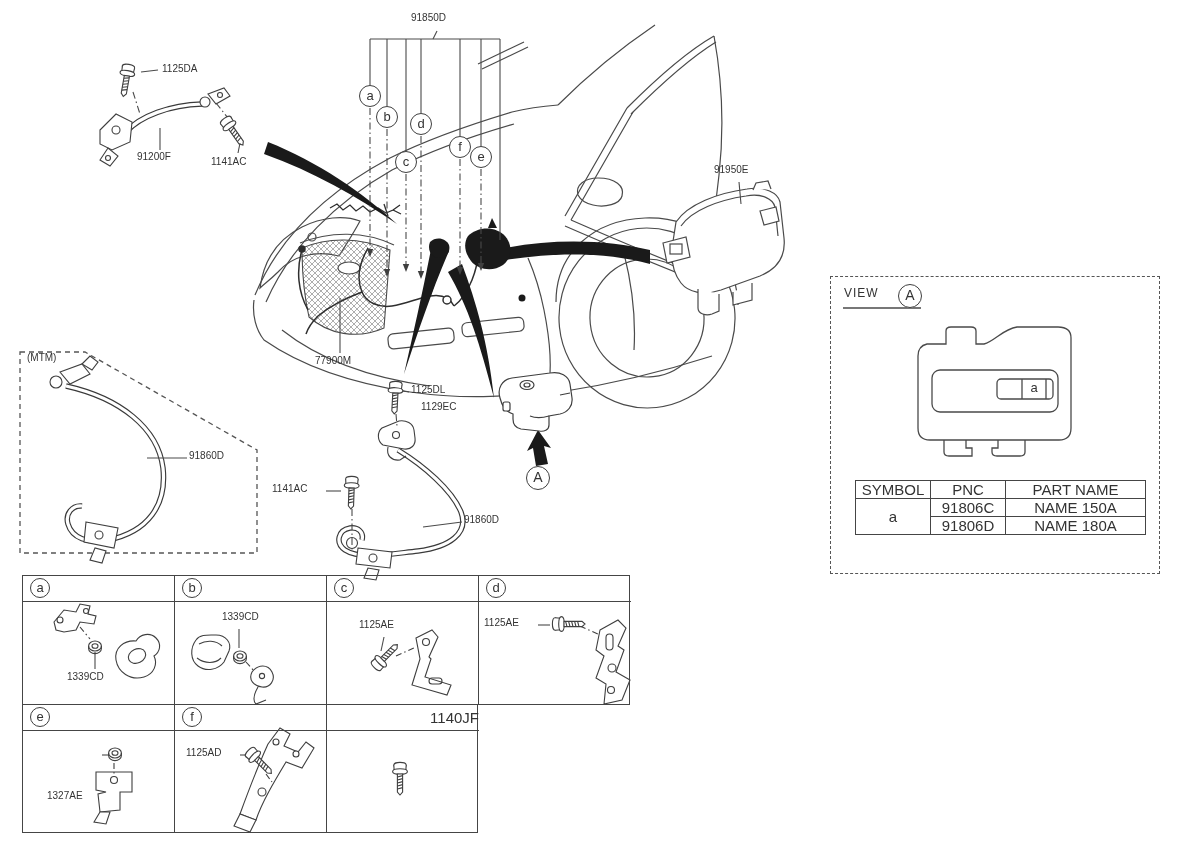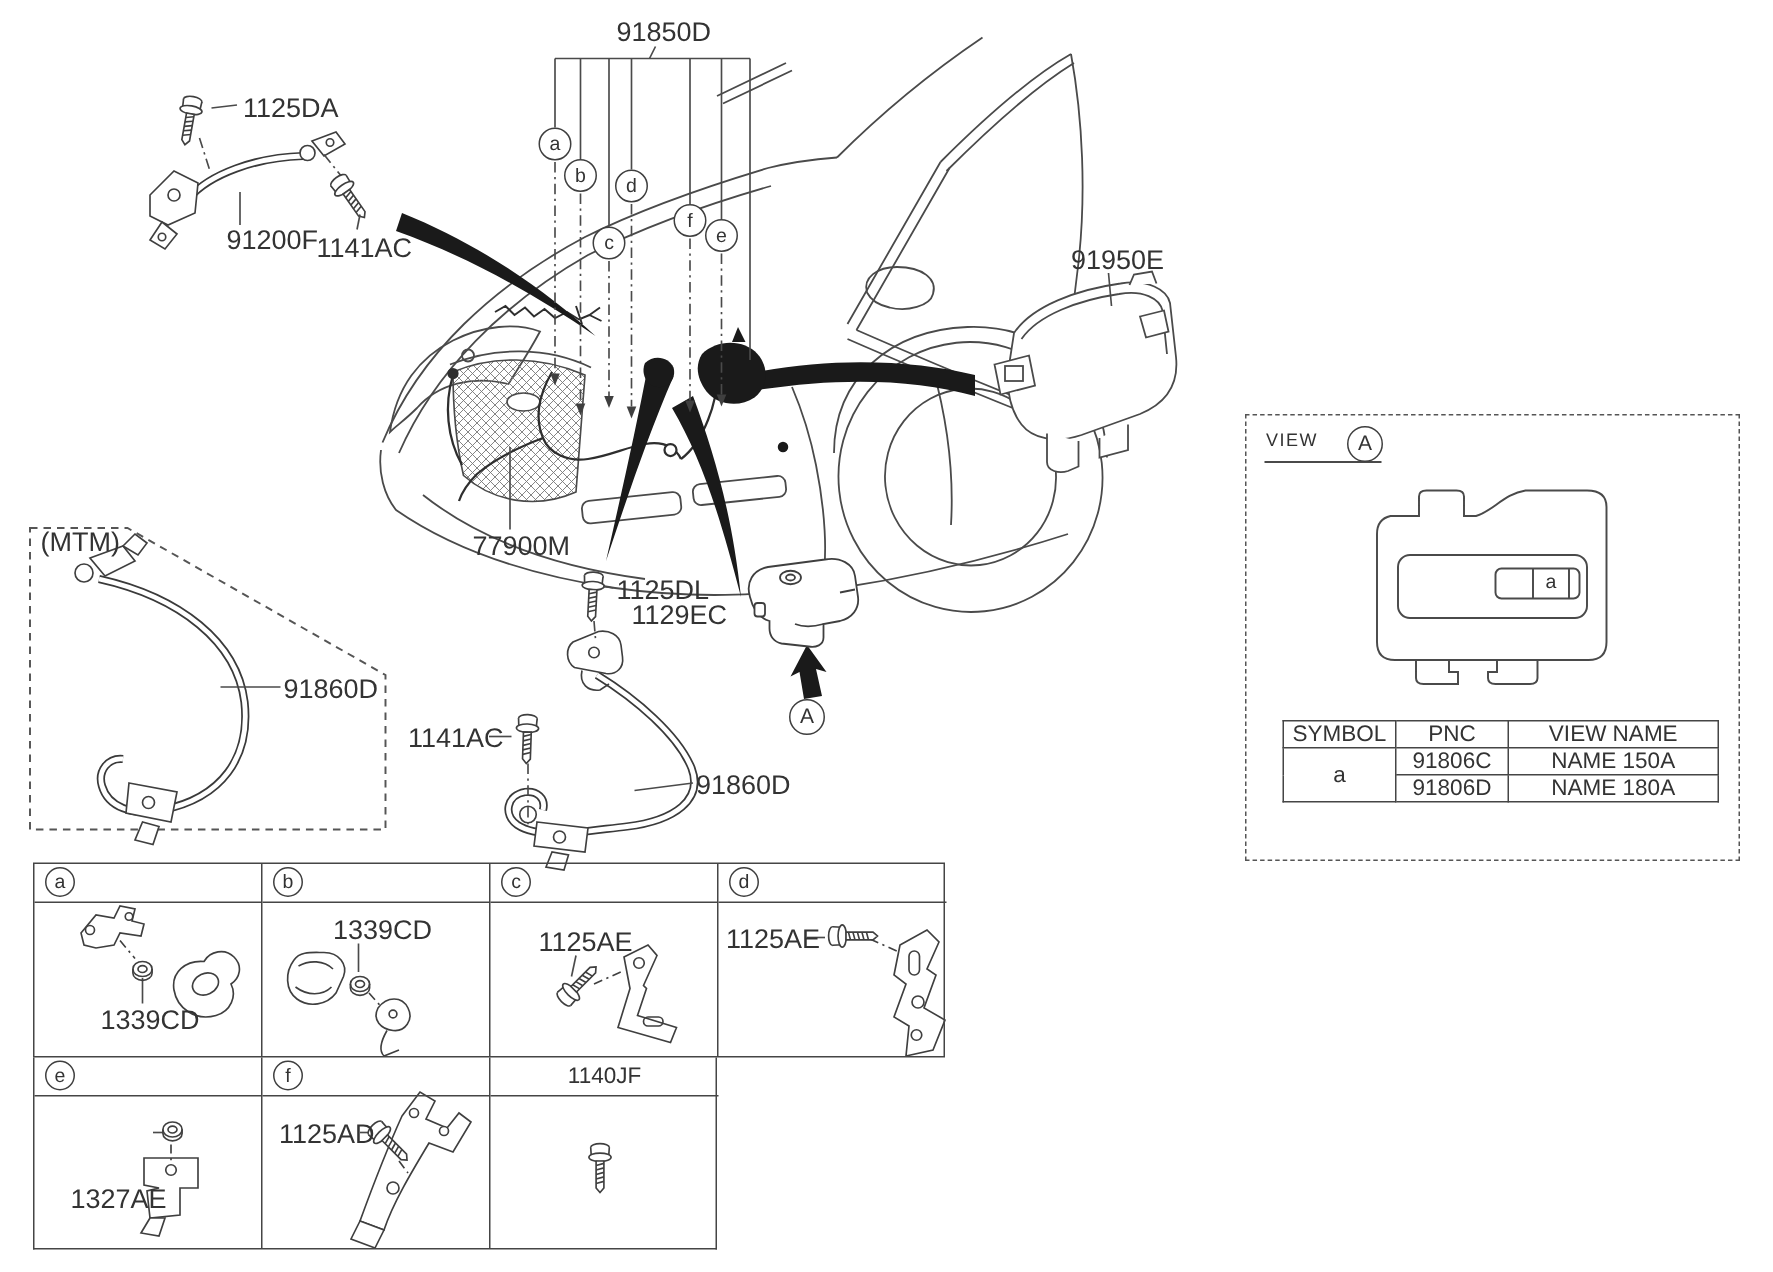--- a/index.html
+++ b/index.html
@@ -1,31 +1,31 @@
 <!DOCTYPE html>
 <html><head>
 <meta charset="utf-8">
 <style>
   html,body{margin:0;padding:0;background:#fff;}
   #page{position:relative;width:1182px;height:848px;background:#ffffff;overflow:hidden;
         font-family:"Liberation Sans",sans-serif;}
   #art{position:absolute;left:0;top:0;width:1182px;height:848px;}
-  .lbl{position:absolute;font-size:18px;color:#333;white-space:nowrap;line-height:1.1;}
+  .lbl{position:absolute;font-size:10px;color:#333;white-space:nowrap;line-height:1.1;}
   .circ{position:absolute;box-sizing:border-box;width:22px;height:22px;border:1.5px solid #3f3f3f;
         border-radius:50%;font-size:13px;line-height:19px;text-align:center;color:#333;background:#fff;}
   .circ.sm{width:20px;height:20px;line-height:17px;}
   .circ.big{width:24px;height:24px;line-height:21px;font-size:14px;}
   .dashbox{position:absolute;box-sizing:border-box;border:1.4px dashed #555;}
   
   .grid-row{position:absolute;box-sizing:border-box;border:1.6px solid #454545;display:flex;}
   .grid-cell{box-sizing:border-box;flex:none;width:152px;border-right:1.6px solid #454545;position:relative;}
   .grid-cell:last-child{border-right:none;}
   .cell-head{box-sizing:border-box;height:26px;border-bottom:1.6px solid #454545;position:relative;}
   .cell-head .circ{left:7px;top:2px;}
-  .cell-head-label{display:block;text-align:center;font-size:15px;color:#333;line-height:25px;}
+  .cell-head-label{display:block;text-align:right;font-size:15px;color:#333;line-height:25px;}
   
   table.ftab{position:absolute;border-collapse:collapse;table-layout:fixed;}
   table.ftab th,table.ftab td{box-sizing:border-box;border:1.6px solid #454545;font-size:15px;
         font-weight:normal;color:#333;text-align:center;padding:0;height:14px;background:#fff;}
 </style>
 </head>
 <body>
 
 <div id="page">
 
@@ -292,21 +292,21 @@
     <path d="M266,774 L272,782" stroke-dasharray="6 3 1.5 3" fill="none"></path>
   </g>
   <use href="#boltv" transform="translate(248,750) rotate(-45)"></use>
 
   <g>
     <use href="#boltv" transform="translate(400,762)"></use>
   </g>
 </svg>
 
   <span class="lbl" style="left:162px;top:63px">1125DA</span>
-  <span class="lbl" style="left:151px;top:151px">91200F</span>
+  <span class="lbl" style="left:137px;top:151px">91200F</span>
   <span class="lbl" style="left:211px;top:156px">1141AC</span>
   <span class="lbl" style="left:411px;top:12px">91850D</span>
   <span class="lbl" style="left:714px;top:164px">91950E</span>
   <span class="lbl" style="left:315px;top:355px">77900M</span>
   <span class="lbl" style="left:411px;top:384px">1125DL</span>
   <span class="lbl" style="left:421px;top:401px">1129EC</span>
   <span class="lbl" style="left:27px;top:352px">(MTM)</span>
   <span class="lbl" style="left:189px;top:450px">91860D</span>
   <span class="lbl" style="left:272px;top:483px">1141AC</span>
   <span class="lbl" style="left:464px;top:514px">91860D</span>
@@ -327,21 +327,21 @@
   <table class="ftab" style="left:855px;top:480px;width:290px">
     <colgroup>
         <col style="width:75px">
         <col style="width:75px">
         <col style="width:140px">
       </colgroup>
     <tbody>
         <tr>
       <th>SYMBOL</th>
       <th>PNC</th>
-      <th>VIEW NAME</th>
+      <th>PART NAME</th>
     </tr>
     <tr>
       <td rowspan="2">a</td>
       <td>91806C</td>
       <td>NAME 150A</td>
     </tr>
     <tr>
       <td>91806D</td>
       <td>NAME 180A</td>
     </tr>

